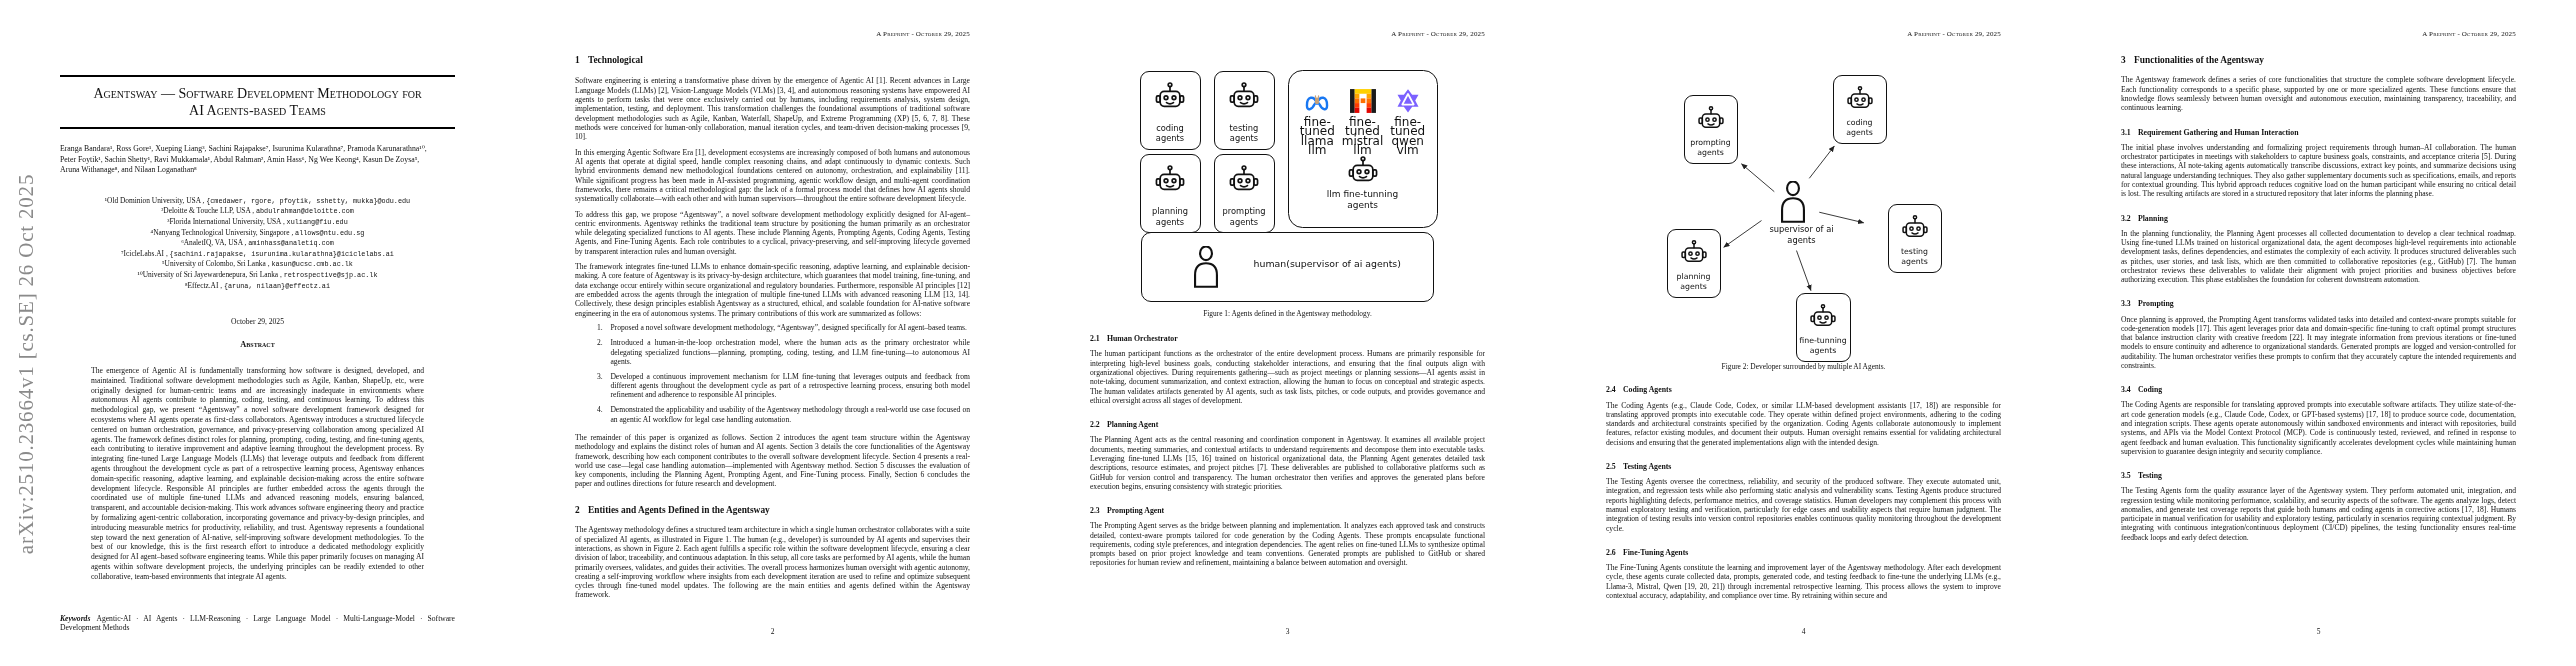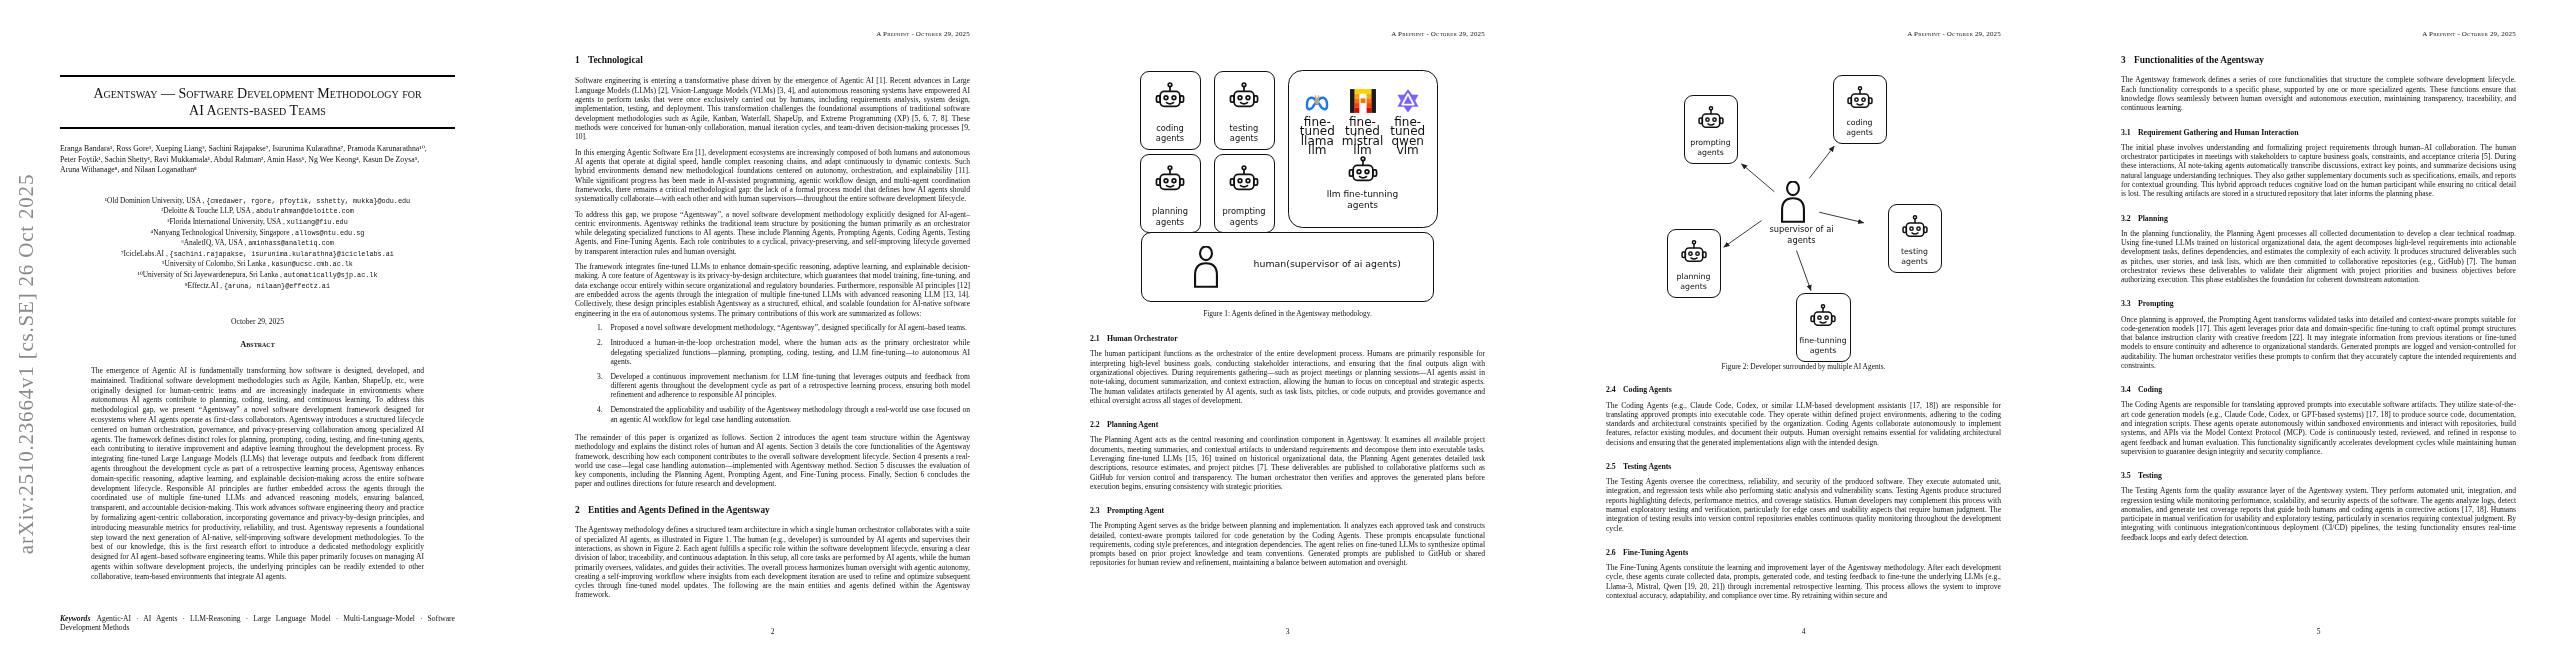--- a/index.html
+++ b/index.html
@@ -74,21 +74,21 @@
         <div>Aruna Withanage⁸, and Nilaan Loganathan⁸</div>
       </div>
       <div class="affils">
         <div><span>¹Old Dominion University, USA , </span><span class="email">{cmedawer, rgore, pfoytik, sshetty, mukka}@odu.edu</span></div>
         <div><span>²Deloitte &amp; Touche LLP, USA , </span><span class="email">abdulrahman@deloitte.com</span></div>
         <div><span>³Florida International University, USA , </span><span class="email">xuliang@fiu.edu</span></div>
         <div><span>⁴Nanyang Technological University, Singapore , </span><span class="email">allows@ntu.edu.sg</span></div>
         <div><span>⁶AnaletIQ, VA, USA , </span><span class="email">aminhass@analetiq.com</span></div>
         <div><span>⁷IcicleLabs.AI , </span><span class="email">{sachini.rajapakse, isurunima.kularathna}@iciclelabs.ai</span></div>
         <div><span>⁵University of Colombo, Sri Lanka , </span><span class="email">kasun@ucsc.cmb.ac.lk</span></div>
-        <div><span>¹⁰University of Sri Jayewardenepura, Sri Lanka , </span><span class="email">automatically@sjp.ac.lk</span></div>
+        <div><span>¹⁰University of Sri Jayewardenepura, Sri Lanka , </span><span class="email">retrospective@sjp.ac.lk</span></div>
         <div><span>⁸Effectz.AI , </span><span class="email">{aruna, nilaan}@effectz.ai</span></div>
       </div>
       <div class="date">October 29, 2025</div>
       <div class="abslabel">Abstract</div>
       <div class="abstract">The emergence of Agentic AI is fundamentally transforming how software is designed, developed, and maintained. Traditional software development methodologies such as Agile, Kanban, ShapeUp, etc, were originally designed for human-centric teams and are increasingly inadequate in environments where autonomous AI agents contribute to planning, coding, testing, and continuous learning. To address this methodological gap, we present “Agentsway” a novel software development framework designed for ecosystems where AI agents operate as first-class collaborators. Agentsway introduces a structured lifecycle centered on human orchestration, governance, and privacy-preserving collaboration among specialized AI agents. The framework defines distinct roles for planning, prompting, coding, testing, and fine-tuning agents, each contributing to iterative improvement and adaptive learning throughout the development process. By integrating fine-tuned Large Language Models (LLMs) that leverage outputs and feedback from different agents throughout the development cycle as part of a retrospective learning process, Agentsway enhances domain-specific reasoning, adaptive learning, and explainable decision-making across the entire software development lifecycle. Responsible AI principles are further embedded across the agents through the coordinated use of multiple fine-tuned LLMs and advanced reasoning models, ensuring balanced, transparent, and accountable decision-making. This work advances software engineering theory and practice by formalizing agent-centric collaboration, incorporating governance and privacy-by-design principles, and introducing measurable metrics for productivity, reliability, and trust. Agentsway represents a foundational step toward the next generation of AI-native, self-improving software development methodologies. To the best of our knowledge, this is the first research effort to introduce a dedicated methodology explicitly designed for AI agent–based software engineering teams. While this paper primarily focuses on managing AI agents within software development projects, the underlying principles can be readily extended to other collaborative, team-based environments that integrate AI agents.</div>
       <div class="keywords">
         <span class="kwlabel">Keywords</span><span>Agentic-AI · AI Agents · LLM-Reasoning · Large Language Model · Multi-Language-Model · Software Development Methods</span>
       </div>
     </div>
   </div>

